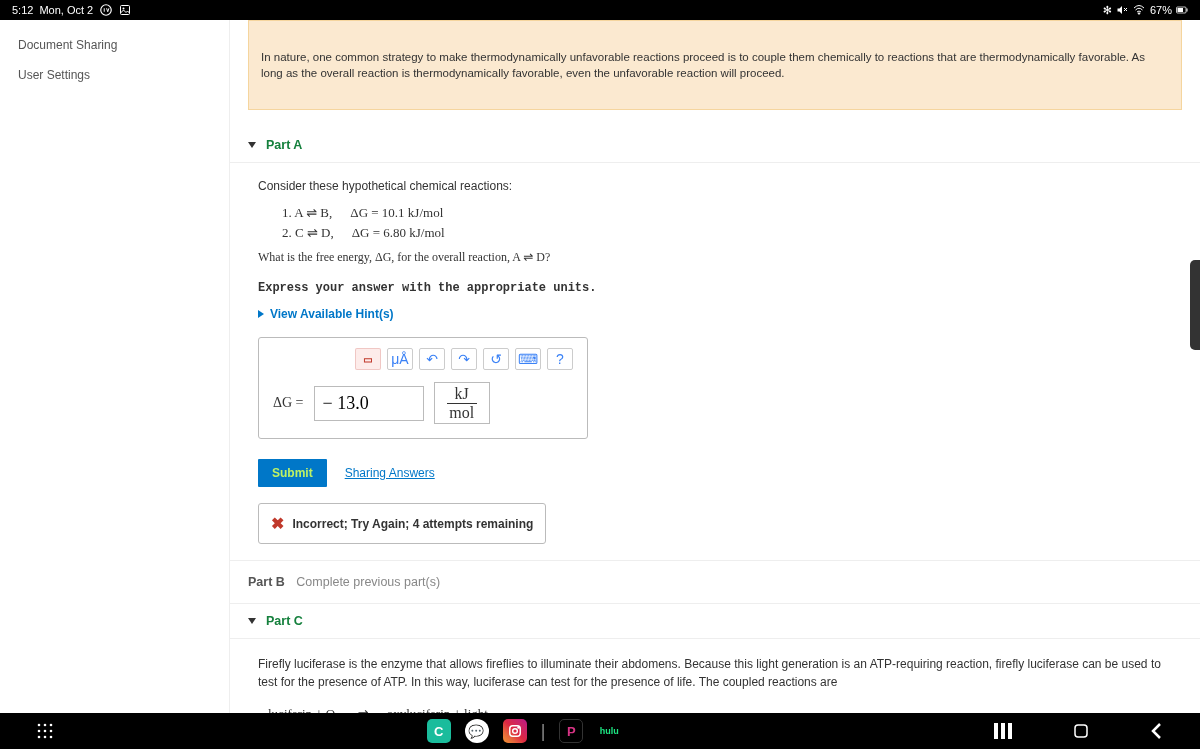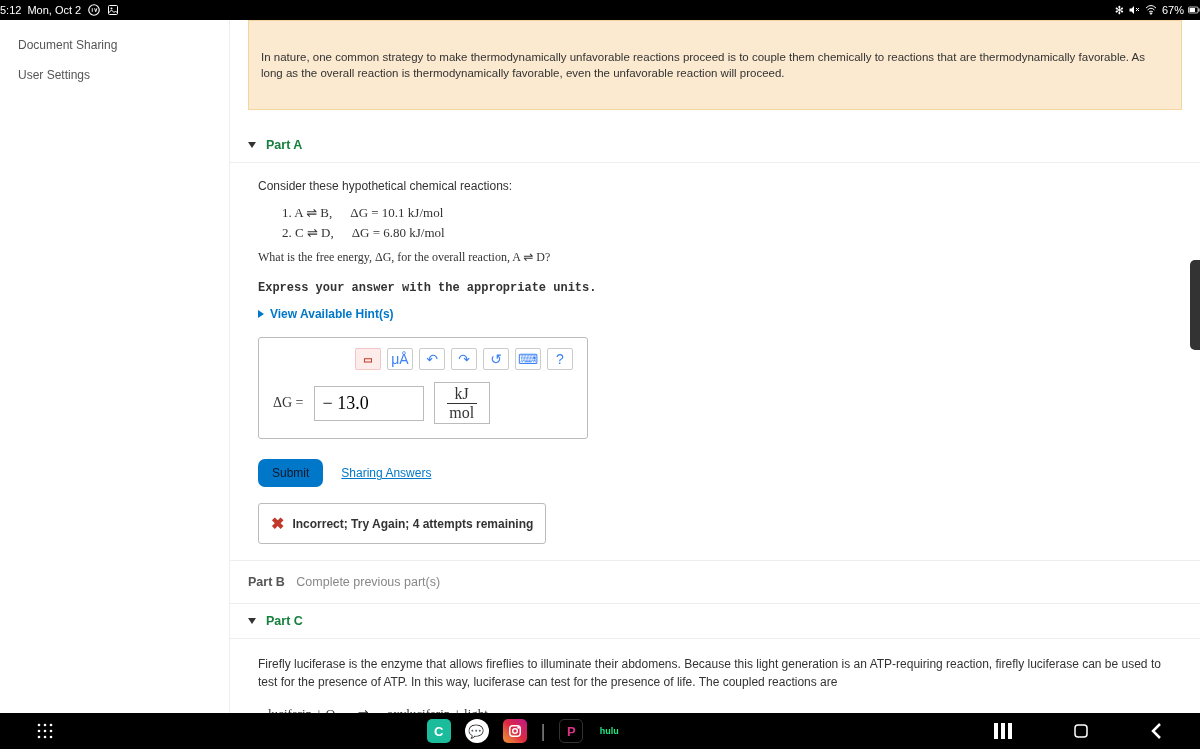--- a/index.html
+++ b/index.html
@@ -1,18 +1,18 @@
 <!DOCTYPE html>
 <html><head>
 <meta charset="utf-8">
 <style>
 * { box-sizing: border-box; margin: 0; padding: 0; }
 body { font-family: Arial, Helvetica, sans-serif; background: #fff; width: 1200px; height: 749px; overflow: hidden; position: relative; }
 
-.status-bar { background: #000; color: #fff; height: 20px; display: flex; align-items: center; justify-content: space-between; padding: 0 0; font-size: 11px; }
+.status-bar { background: #000; color: #fff; height: 20px; display: flex; align-items: center; justify-content: space-between; padding: 0 12px; font-size: 11px; }
 .status-left { display: flex; align-items: center; gap: 6px; }
 .status-right { display: flex; align-items: center; gap: 4px; }
 .status-icon { display: inline-flex; align-items: center; }
 
 .main-layout { display: flex; height: calc(100% - 20px - 36px); }
 .sidebar { width: 230px; border-right: 1px solid #eee; padding: 10px 0; font-size: 12px; color: #555; }
 .sidebar-item { padding: 8px 18px; cursor: pointer; }
 
 .content { flex: 1; overflow-y: auto; background: #fff; }
 
@@ -36,21 +36,21 @@
 .toolbar { display: flex; align-items: center; justify-content: flex-end; gap: 6px; margin-bottom: 12px; }
 .tool { width: 26px; height: 22px; border: 1px solid #ccc; border-radius: 2px; display: flex; align-items: center; justify-content: center; font-size: 14px; color: #3b82f6; cursor: pointer; background: #fff; }
 .tool.red { color: #c0392b; font-weight: bold; border-color: #c0392b33; background: #fdecea; font-size: 10px; }
 .answer-row { display: flex; align-items: center; gap: 10px; }
 .dg { font-family: 'Times New Roman', serif; font-size: 14px; }
 .value-input { border: 1px solid #bbb; padding: 6px 8px; font-size: 18px; font-family: 'Times New Roman', serif; width: 110px; }
 .unit-box { border: 1px solid #bbb; padding: 2px 12px; font-family: 'Times New Roman', serif; font-size: 16px; text-align: center; line-height: 1.1; }
 .unit-box .num { border-bottom: 1px solid #333; padding: 0 8px; }
 
 .submit-row { margin-top: 20px; display: flex; align-items: center; gap: 18px; }
-.submit-btn { background: #0077c8; color: #0f172a; border: none; padding: 7px 14px; font-size: 12px; border-radius: 7px; cursor: pointer; }
+.submit-btn { background: #0077c8; color: #bef264; border: none; padding: 7px 14px; font-size: 12px; border-radius: 1px; cursor: pointer; font-weight: bold; }
 .prev-link { color: #0077c8; text-decoration: underline; font-size: 12px; cursor: pointer; }
 
 .feedback { border: 1px solid #bbb; border-radius: 3px; padding: 10px 12px; margin-top: 16px; font-size: 12px; font-weight: bold; display: flex; align-items: center; gap: 8px; width: fit-content; }
 .x-icon { color: #c0392b; font-size: 16px; font-weight: bold; }
 
 .part-b { padding: 14px 18px; color: #888; font-size: 12.5px; border-top: 1px solid #eee; border-bottom: 1px solid #eee; }
 .part-b .lbl { font-weight: bold; margin-right: 8px; color: #555; }
 
 .part-c-body { padding: 16px 28px 40px 28px; font-size: 12px; color: #333; line-height: 1.5; }
 .rxn-table { font-family: 'Times New Roman', serif; font-size: 13px; margin: 10px 0; }

